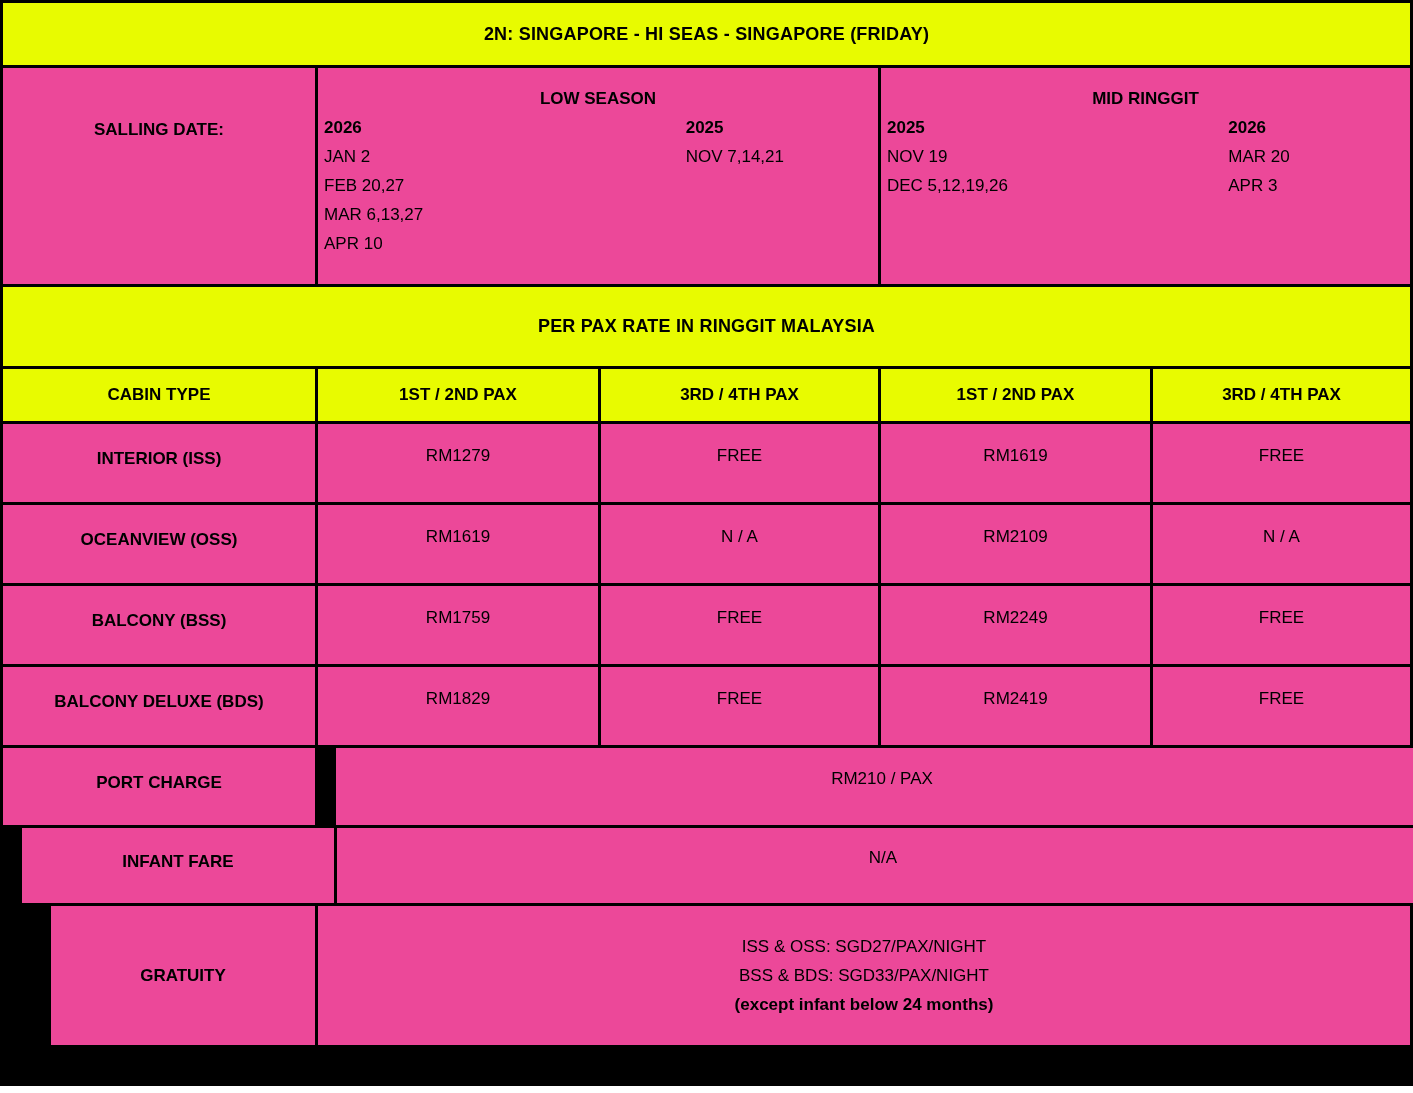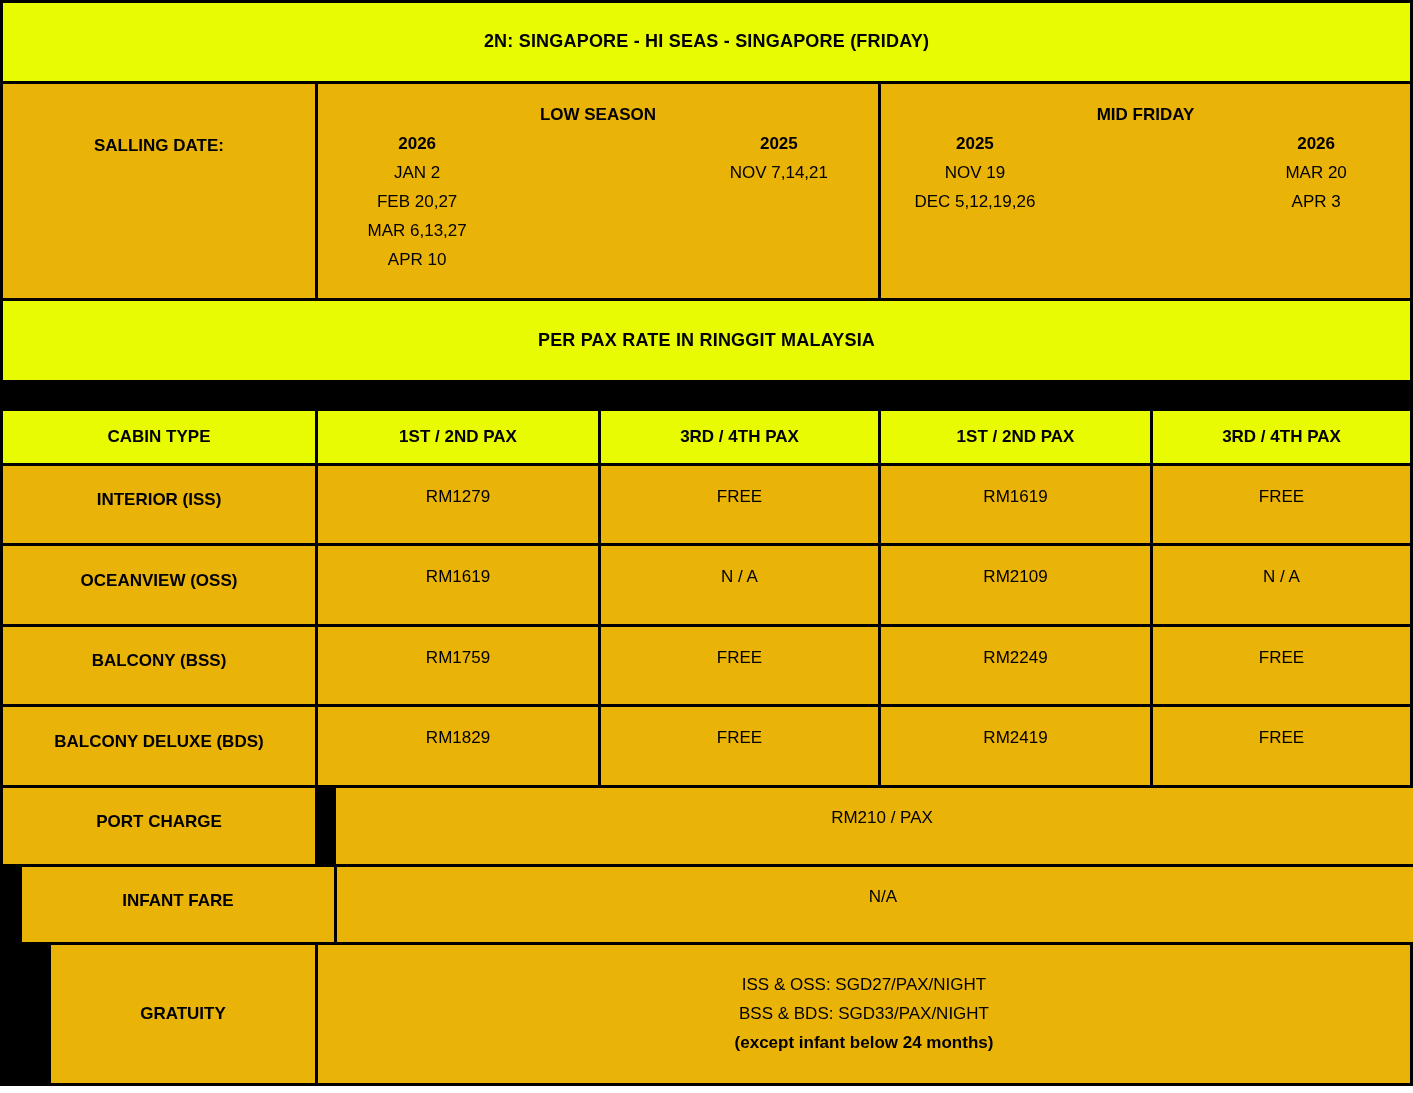--- a/index.html
+++ b/index.html
@@ -3,41 +3,41 @@
 <meta charset="utf-8">
 <style>
   html,body{margin:0;padding:0;background:#ffffff;}
   body{width:1413px;height:1093px;font-family:"Liberation Sans","DejaVu Sans",sans-serif;color:#000;}
   .sheet{
     width:1413px;height:1086px;box-sizing:border-box;
     background:#000;padding:3px;
     display:flex;flex-direction:column;gap:3px;
   }
   .row{display:grid;gap:3px;}
-  .cell{background:#eab308;display:flex;flex-direction:column;align-items:center;justify-content:center;box-sizing:border-box;}
+  .cell{background:#ec4899;display:flex;flex-direction:column;align-items:center;justify-content:center;box-sizing:border-box;}
   .hl{background:#E8FB00;}
   .bold{font-weight:bold;}
 
   
-  .r-banner1{grid-template-columns:1407px;height:78px;}
+  .r-banner1{grid-template-columns:1407px;height:62px;}
   .r-dates{grid-template-columns:312px 560px 529px;height:216px;}
   .r-banner2{grid-template-columns:1407px;height:79px;}
-  .r-head{grid-template-columns:312px 280px 277px 269px 257px;height:52px;margin-top:28px;}
+  .r-head{grid-template-columns:312px 280px 277px 269px 257px;height:52px;}
   .r-cabin{grid-template-columns:312px 280px 277px 269px 257px;height:78px;}
   .r-port{grid-template-columns:312px 1092px;height:77px;gap:21px;}
   .r-infant{grid-template-columns:312px 1092px;height:75px;margin-left:19px;}
   .r-grat{grid-template-columns:312px 1092px;height:139px;}
 
   .banner-text{font-size:18px;font-weight:bold;letter-spacing:.2px;}
   .sail-label{justify-content:flex-start;padding-top:52px;font-size:17px;font-weight:bold;}
 
   .season-cell{justify-content:flex-start;padding-top:16px;font-size:17px;line-height:29px;}
   .season-name{font-weight:bold;text-align:center;width:100%;}
   .season-cols{display:flex;width:100%;justify-content:space-between;padding:0 6px;box-sizing:border-box;}
-  .season-col{width:34%;text-align:center;}
+  .season-col{width:34%;text-align:left;}
   .season-col .year{font-weight:bold;}
 
   .head-cell{font-size:17px;font-weight:bold;}
   .label-cell{font-size:17px;font-weight:bold;padding-bottom:8px;}
   .value-cell{font-size:17px;padding-bottom:15px;}
   .grat-cell{font-size:17px;line-height:29px;text-align:center;}
   .grat-label{font-size:17px;font-weight:bold;margin-left:48px;}
 </style>
 </head>
 <body>
@@ -62,21 +62,21 @@
           <div>APR 10</div>
         </div>
         <div class="season-col">
           <div class="year">2025</div>
           <div>NOV 7,14,21</div>
         </div>
       </div>
     </div>
 
     <div class="cell season-cell">
-      <div class="season-name">MID FRIDAY</div>
+      <div class="season-name">MID RINGGIT</div>
       <div class="season-cols">
         <div class="season-col">
           <div class="year">2025</div>
           <div>NOV 19</div>
           <div>DEC 5,12,19,26</div>
         </div>
         <div class="season-col">
           <div class="year">2026</div>
           <div>MAR 20</div>
           <div>APR 3</div>

